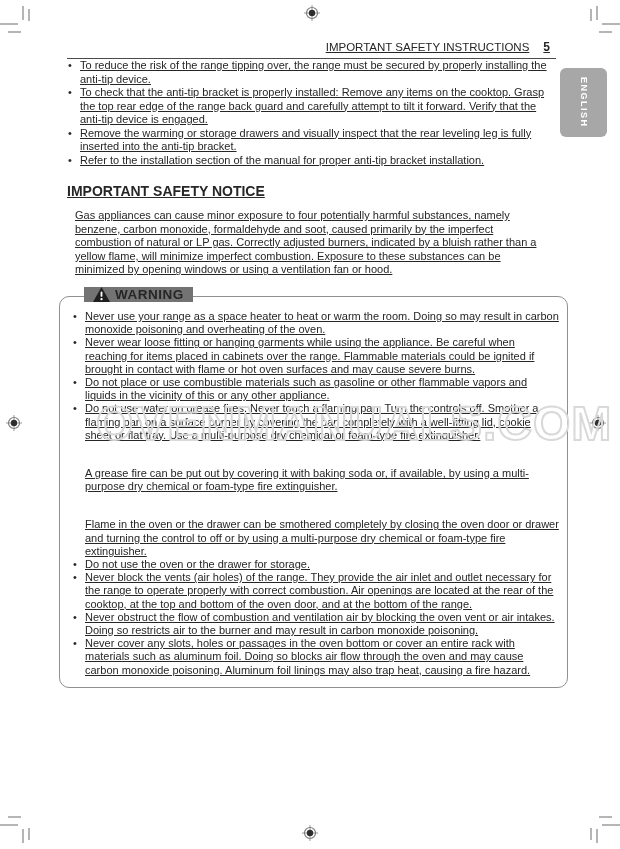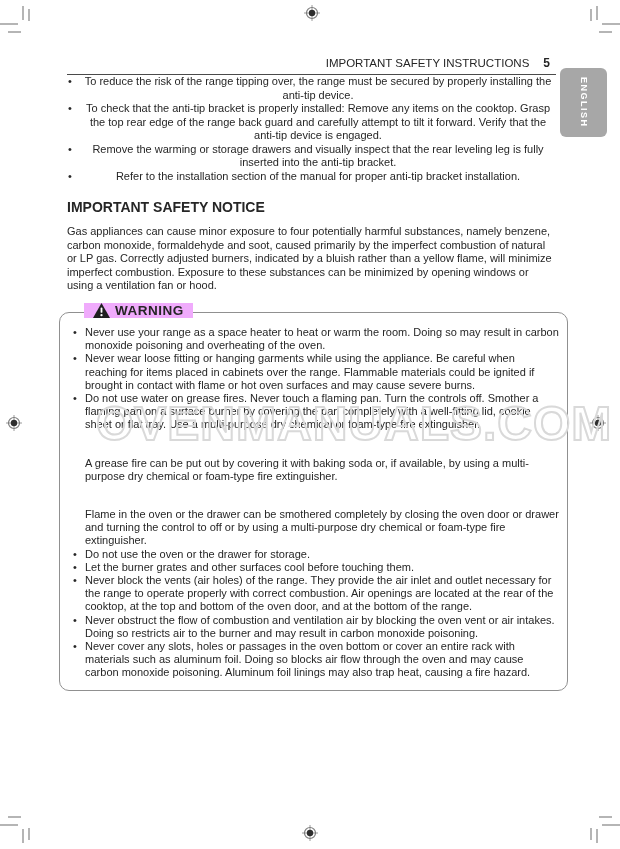--- a/index.html
+++ b/index.html
@@ -32,44 +32,44 @@
     position:absolute; left:560px; top:68px; width:47px; height:69px;
     background:#a7a7a7; border-radius:6px;
     display:flex; align-items:center; justify-content:center;
   }
   .side-tab-text {
     writing-mode:vertical-rl; font-size:9px; font-weight:bold;
     letter-spacing:1.5px; color:#ffffff;
   }
 
   
-  .content { position:absolute; left:67px; top:56px; width:489px; }
+  .content { position:absolute; left:67px; top:40px; width:489px;text-decoration:underline; }
 
   .header { text-align:right; font-size:11.5px; padding-right:6px; }
   .header .pagenum { font-weight:bold; font-size:12px; margin-left:14px; }
   .rule { height:1px; background:#4a4a4a; margin-top:4px; }
 
   ul.blist { list-style:none; margin:0; padding:0; }
   .bitem { position:relative; padding-left:13px; font-size:11px; line-height:13.5px; }
   .bitem::before { content:"\2022"; position:absolute; left:1px; top:0; }
   .sub { display:block;margin-top:25px; }
 
-  .intro { margin-top:7px;text-align:center; }
+  .intro { margin-top:7px; }
 
   h2.section-heading { margin:16px 0 10px 0; font-size:14px; font-weight:bold; letter-spacing:0; }
-  .para { margin:0; font-size:11px; line-height:13.6px; }
+  .para { margin:8px; font-size:11px; line-height:13.6px; }
 
   
   .warn-box {
     position:relative; margin:19px 0 0 -8px; width:487px;
     border:1.5px solid #909090; border-radius:10px;
     padding:13px 8px 10px 12px;
   }
   .warn-title {
-    position:absolute; top:-10px; left:24px; background:#f0abfc;
+    position:absolute; top:-10px; left:24px; background:#737373;
     padding:0 9px; display:flex; align-items:center; gap:5px;
   }
   .warn-label { font-size:13.5px; font-weight:bold; letter-spacing:0.5px; }
   .warn-icon { display:inline-flex; }
   .warn-box .bitem { line-height:13.2px; }
 
   
   .watermark {
     position:absolute; left:56px; top:396px; width:508px;
     font-size:48px; font-weight:bold; white-space:nowrap; letter-spacing:1px;
@@ -175,28 +175,28 @@
             </svg>
         </span>
         <span class="warn-label">WARNING</span>
       </div>
       <ul class="blist">
 
           <li class="bitem"><span>Never use your range as a space heater to heat or warm the room. Doing so may result in carbon monoxide poisoning and overheating of the oven.</span></li>
 
           <li class="bitem"><span>Never wear loose fitting or hanging garments while using the appliance. Be careful when reaching for items placed in cabinets over the range. Flammable materials could be ignited if brought in contact with flame or hot oven surfaces and may cause severe burns.</span></li>
 
+          <li class="bitem"><span>Do not place or use combustible materials such as gasoline or other flammable vapors and liquids in the vicinity of this or any other appliance.</span></li>
 
 
 
           <li class="bitem"><span>Do not use water on grease fires. Never touch a flaming pan. Turn the controls off. Smother a flaming pan on a surface burner by covering the pan completely with a well-fitting lid, cookie sheet or flat tray. Use a multi-purpose dry chemical or foam-type fire extinguisher.</span><span class="sub">A grease fire can be put out by covering it with baking soda or, if available, by using a multi-purpose dry chemical or foam-type fire extinguisher.</span><span class="sub">Flame in the oven or the drawer can be smothered completely by closing the oven door or drawer and turning the control to off or by using a multi-purpose dry chemical or foam-type fire extinguisher.</span></li>
 
           <li class="bitem"><span>Do not use the oven or the drawer for storage.</span></li>
 
-          <li class="bitem"><span>Let the burner grates and other surfaces cool before touching them.</span></li>
 
           <li class="bitem"><span>Never block the vents (air holes) of the range. They provide the air inlet and outlet necessary for the range to operate properly with correct combustion. Air openings are located at the rear of the cooktop, at the top and bottom of the oven door, and at the bottom of the range.</span></li>
 
           <li class="bitem"><span>Never obstruct the flow of combustion and ventilation air by blocking the oven vent or air intakes. Doing so restricts air to the burner and may result in carbon monoxide poisoning.</span></li>
 
           <li class="bitem"><span>Never cover any slots, holes or passages in the oven bottom or cover an entire rack with materials such as aluminum foil. Doing so blocks air flow through the oven and may cause carbon monoxide poisoning. Aluminum foil linings may also trap heat, causing a fire hazard.</span></li>
         </ul>
     </div>
 
   </div>

